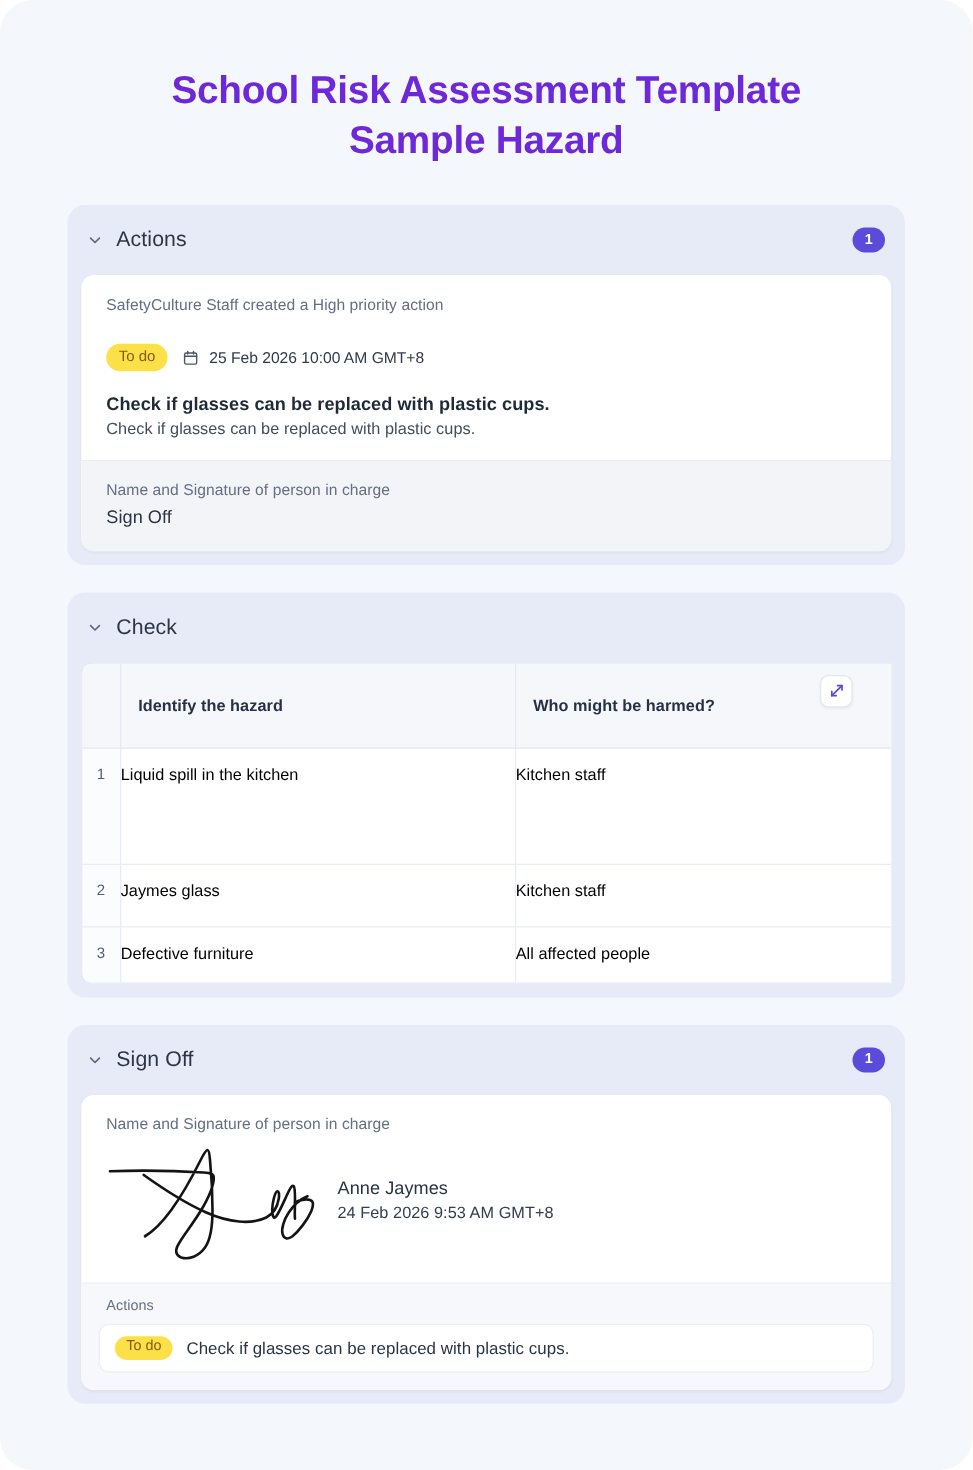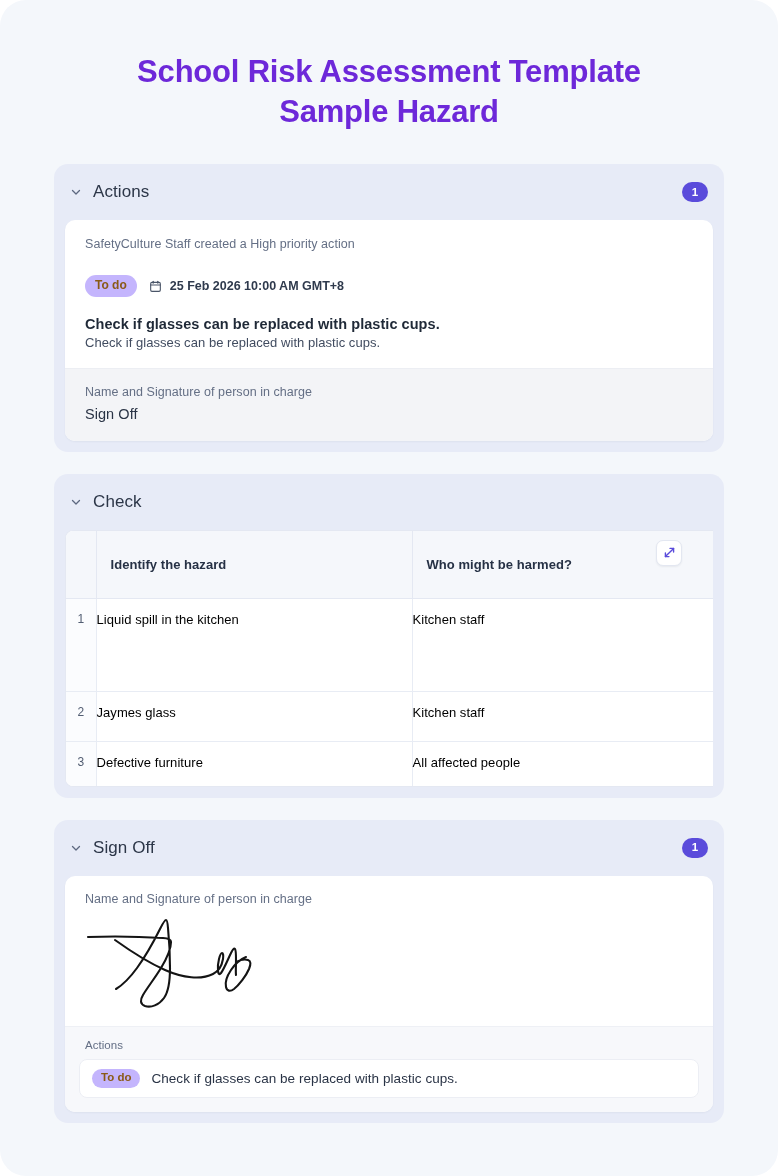--- a/index.html
+++ b/index.html
@@ -108,37 +108,36 @@
   }
 
   .action-status-row {
     display: flex;
     align-items: center;
     gap: 12px;
     margin-bottom: 19px;
   }
 
   .todo-pill {
-    background: #c4b5fd;
+    background: #fde047;
     color: #8a5a16;
     font-size: 12px;
-    font-weight: bold;
+    font-weight: normal;
     border-radius: 11px;
     padding: 3px 10px 4px 10px;
     line-height: 1.2;
     white-space: nowrap;
   }
 
   .date-chip {
     display: flex;
     align-items: center;
     gap: 8px;
     font-size: 12.5px;
     color: #2f3a4d;
-    font-weight: bold;
   }
 
   .cal-icon { width: 13px; height: 13px; display: block; color: #4a5costume; }
 
   .action-title {
     font-size: 14.5px;
     font-weight: bold;
     color: #1f2937;
     margin-bottom: 3px;
     letter-spacing: 0.05px;
@@ -421,20 +420,24 @@
           <div class="signoff-label">Name and Signature of person in charge</div>
 
           <div class="sig-row">
             <div class="sig-img">
               <svg viewBox="0 0 175 100" fill="none" stroke="#141414" stroke-width="2.1" stroke-linecap="round" stroke-linejoin="round">
                 <path d="M3 25 C30 24 62 25 78 26 C84 26.4 86 27.4 86 30 C86 36 82 46 76 56 C70 66 62 76 58 83 C55 88 55 92 60 94 C66 96 74 93 79 86 C84 79 85 68 85 56 C85 42 84 26 83 16 C82.6 11 82 8 81 8 C80 8 78 11 75 17 C69 29 60 45 52 56 C44 67 36 74 31 77"></path>
                 <path d="M30 28 C44 38 62 50 80 58 C98 66 116 68 128 62 C134 59 137 53 138 47 C138.6 43 138 41 137 41 C136 41 135 43 134 47 C133 51 132.6 56 133 59 C133.4 62 134.4 63 136 61 C139 57 143 47 146 41 C148 37 149 36 150 37 C151 38 151 42 151 48 C151 54 150.6 60 151 63"></path>
                 <path d="M151 50 C155 48 160 47 163 48 C166 49 166 52 164 57 C161 64 154 73 149 77 C145 80 142 79 141 75 C140 71 142 64 146 58 C150 52 156 47 161 45"></path>
               </svg>
             </div>
+            <div class="sig-meta">
+              <div class="sig-name">Anne Jaymes</div>
+              <div class="sig-date">24 Feb 2026 9:53 AM GMT+8</div>
+            </div>
           </div>
         </div>
 
         <div class="signoff-actions">
           <div class="signoff-actions-label">Actions</div>
           <div class="mini-action">
             <span class="todo-pill">To do</span>
             <span class="mini-action-text">Check if glasses can be replaced with plastic cups.</span>
           </div>
         </div>

